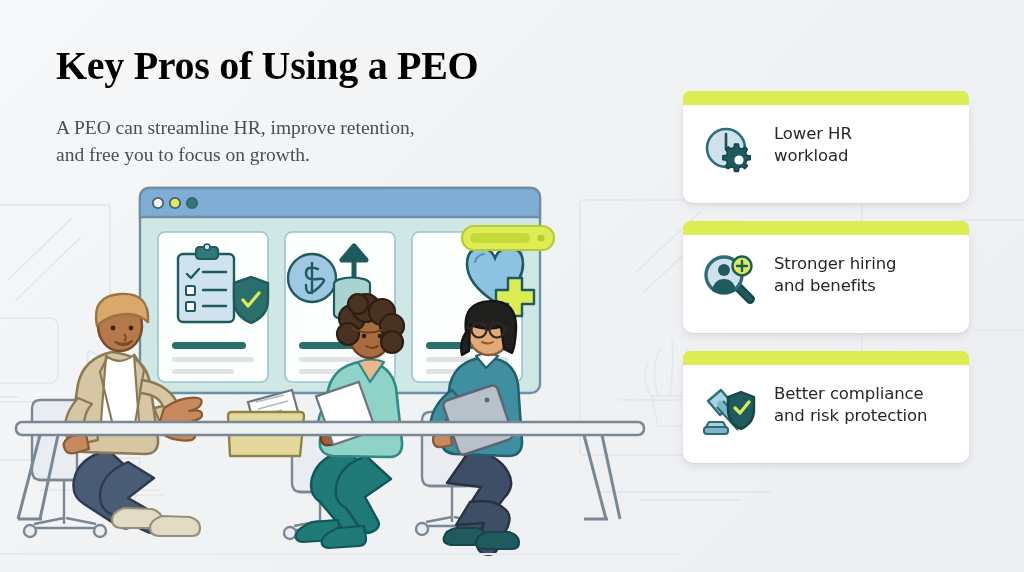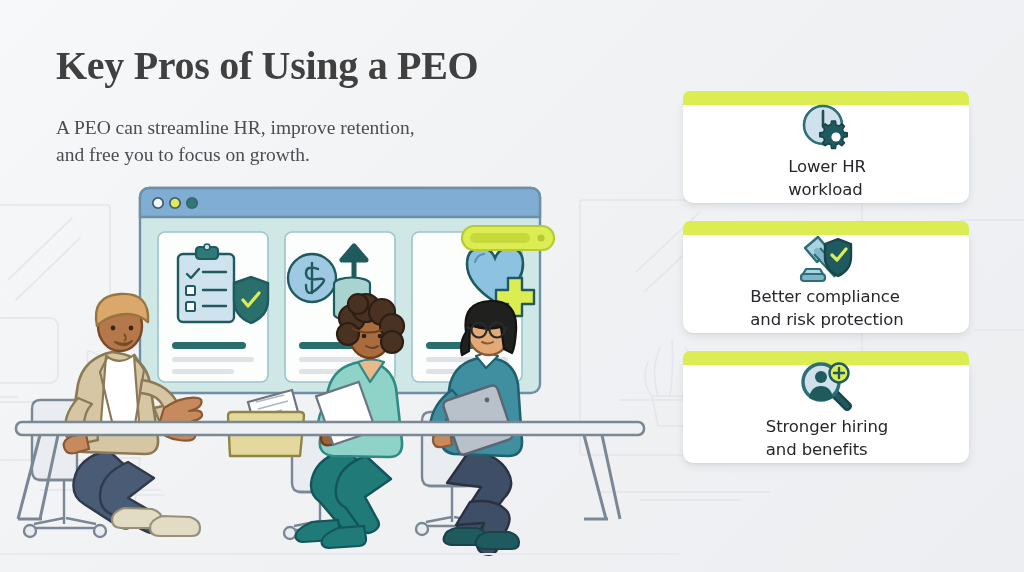--- a/index.html
+++ b/index.html
@@ -25,21 +25,21 @@
     position: absolute;
     left: 56px; top: 44px;
     width: 580px;
   }
   .title {
     font-family: "Liberation Serif", serif;
     font-weight: bold;
     font-size: 40px;
     line-height: 1.12;
     letter-spacing: -0.3px;
-    color: #404040;
+    color: #000000;
   }
   .subtitle {
     margin-top: 25px;
     font-family: "Liberation Serif", serif;
     font-size: 19.5px;
     line-height: 1.42;
     color: #4a4d53;
     white-space: pre-line;
   }
 
@@ -75,23 +75,22 @@
     position: absolute;
     left: 0; top: -7px;
     width: 100%; height: 14px;
     border-radius: 7px 7px 0 0;
     z-index: 0;
   }
   .card-inner {
     position: relative;
     z-index: 1;
     display: flex;
-    align-items: center;
+    gap: 15px;
     width: 100%;
-    flex-direction: column;
   }
   .card-icon {
     flex: 0 0 auto;
     width: 58px; height: 56px;
     display: flex; align-items: center; justify-content: center;
   }
   .card-label {
     font-family: "DejaVu Sans", sans-serif;
     font-size: 16.5px;
     line-height: 1.34;
@@ -368,20 +367,38 @@
           <path d="M44 25 a19 19 0 0 1 -19 19" fill="none" stroke="#2d6e78" stroke-width="3.2" stroke-linecap="round"></path>
           <path d="M25 11 v15 l9 9" fill="none" stroke="#1f4f57" stroke-width="2.6" stroke-linecap="round" stroke-linejoin="round"></path>
           <g transform="translate(38,36)">
             <path d="M0 -11 l3.2 1 l2.6 -2.2 l2.6 2.6 l-2 2.8 l1.2 3 l3.6 .6 v3.8 l-3.6 .6 l-1.2 3 l2 2.8 l-2.6 2.6 l-2.8 -2 l-3 1.2 l-.6 3.6 h-3.8 l-.6 -3.6 l-3 -1.2 l-2.8 2 l-2.6 -2.6 l2 -2.8 l-1.2 -3 l-3.6 -.6 v-3.8 l3.6 -.6 l1.2 -3 l-2 -2.8 l2.6 -2.6 l2.8 2 l3 -1.2 l.6 -3.6 h3.8 z" fill="#1f5a5e" stroke="#17454a" stroke-width="1.6" stroke-linejoin="round"></path>
             <circle cx="0" cy="1" r="4.6" fill="#ffffff"></circle>
           </g>
         </svg>
       </div>
       <div class="card-label">Lower HR
 workload</div>
+    </div>
+  </div>
+
+  <div class="card">
+    <div class="card-accent" style="background:#dced53"></div>
+    <div class="card-inner">
+      <div class="card-icon">
+        <svg viewBox="0 0 58 56" width="58" height="56" xmlns="http://www.w3.org/2000/svg">
+          <path d="M33 35 l5 -5 l14 14 a3.6 3.6 0 0 1 -5 5 z" fill="#1f5a5e" stroke="#17454a" stroke-width="2.4" stroke-linejoin="round"></path>
+          <circle cx="23" cy="22" r="18" fill="#cfe1ea" stroke="#2d6e78" stroke-width="3.4"></circle>
+          <circle cx="23" cy="17" r="6" fill="#1f5a5e"></circle>
+          <path d="M11 38 q2 -12 12 -12 q10 0 12 12 q-11 6 -24 0 z" fill="#1f5a5e"></path>
+          <circle cx="41" cy="13" r="9.5" fill="#dced53" stroke="#1f5a5e" stroke-width="2.4"></circle>
+          <path d="M41 8 v10 M36 13 h10" fill="none" stroke="#1f5a5e" stroke-width="2.4" stroke-linecap="round"></path>
+        </svg>
+      </div>
+      <div class="card-label">Stronger hiring
+and benefits</div>
     </div>
   </div>
 
   <div class="card">
     <div class="card-accent" style="background:#dced53"></div>
     <div class="card-inner">
       <div class="card-icon">
         <svg viewBox="0 0 58 56" width="58" height="56" xmlns="http://www.w3.org/2000/svg">
           <path d="M7 18 l13 -11 l12 14 l-13 11 z" fill="#a9d3e0" stroke="#2d6e78" stroke-width="2.4" stroke-linejoin="round"></path>
           <path d="M19 21 l20 22" fill="none" stroke="#7fb7c9" stroke-width="6" stroke-linecap="round"></path>
@@ -392,31 +409,13 @@
           <path d="M8 39 h14 l3 5 h-20 z" fill="#a9d3e0" stroke="#2d6e78" stroke-width="2.2" stroke-linejoin="round"></path>
           <path d="M40 9 l13 5 v13 q0 13 -13 19 q-13 -6 -13 -19 v-13 z" fill="#1f5a5e" stroke="#17454a" stroke-width="2.4" stroke-linejoin="round"></path>
           <path d="M34 25 l5 5 l9 -11" fill="none" stroke="#dced53" stroke-width="3.2" stroke-linecap="round" stroke-linejoin="round"></path>
         </svg>
       </div>
       <div class="card-label">Better compliance
 and risk protection</div>
     </div>
   </div>
 
-  <div class="card">
-    <div class="card-accent" style="background:#dced53"></div>
-    <div class="card-inner">
-      <div class="card-icon">
-        <svg viewBox="0 0 58 56" width="58" height="56" xmlns="http://www.w3.org/2000/svg">
-          <path d="M33 35 l5 -5 l14 14 a3.6 3.6 0 0 1 -5 5 z" fill="#1f5a5e" stroke="#17454a" stroke-width="2.4" stroke-linejoin="round"></path>
-          <circle cx="23" cy="22" r="18" fill="#cfe1ea" stroke="#2d6e78" stroke-width="3.4"></circle>
-          <circle cx="23" cy="17" r="6" fill="#1f5a5e"></circle>
-          <path d="M11 38 q2 -12 12 -12 q10 0 12 12 q-11 6 -24 0 z" fill="#1f5a5e"></path>
-          <circle cx="41" cy="13" r="9.5" fill="#dced53" stroke="#1f5a5e" stroke-width="2.4"></circle>
-          <path d="M41 8 v10 M36 13 h10" fill="none" stroke="#1f5a5e" stroke-width="2.4" stroke-linecap="round"></path>
-        </svg>
-      </div>
-      <div class="card-label">Stronger hiring
-and benefits</div>
-    </div>
-  </div>
-
 </div>
 
 </body></html>

